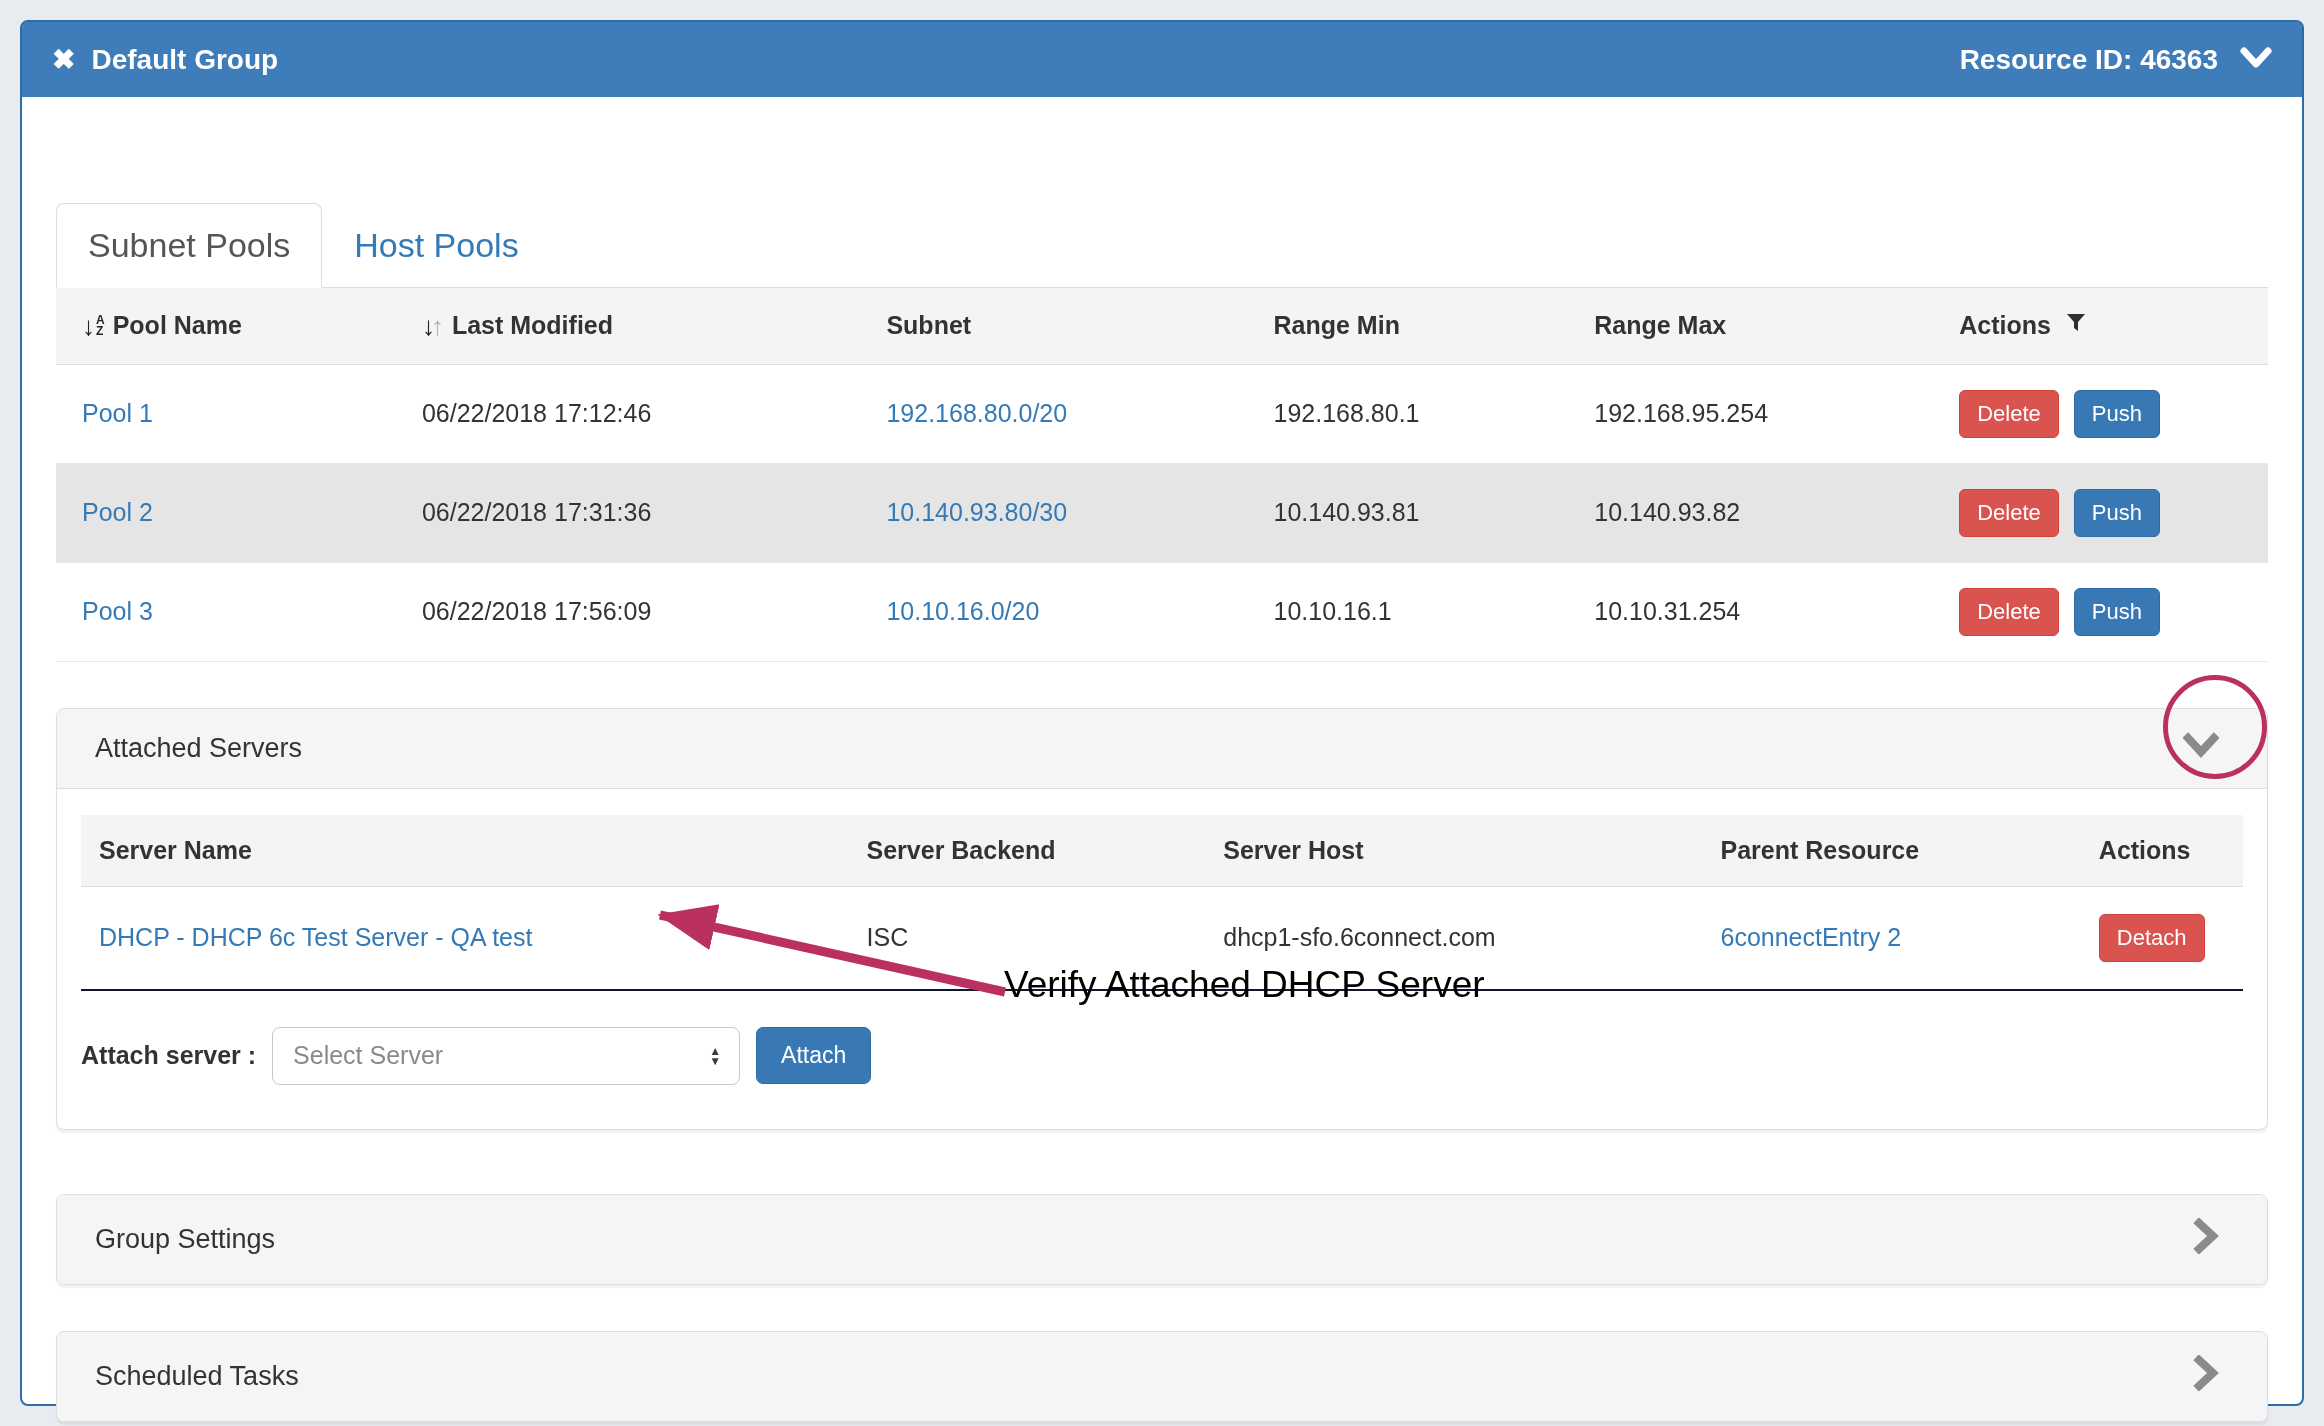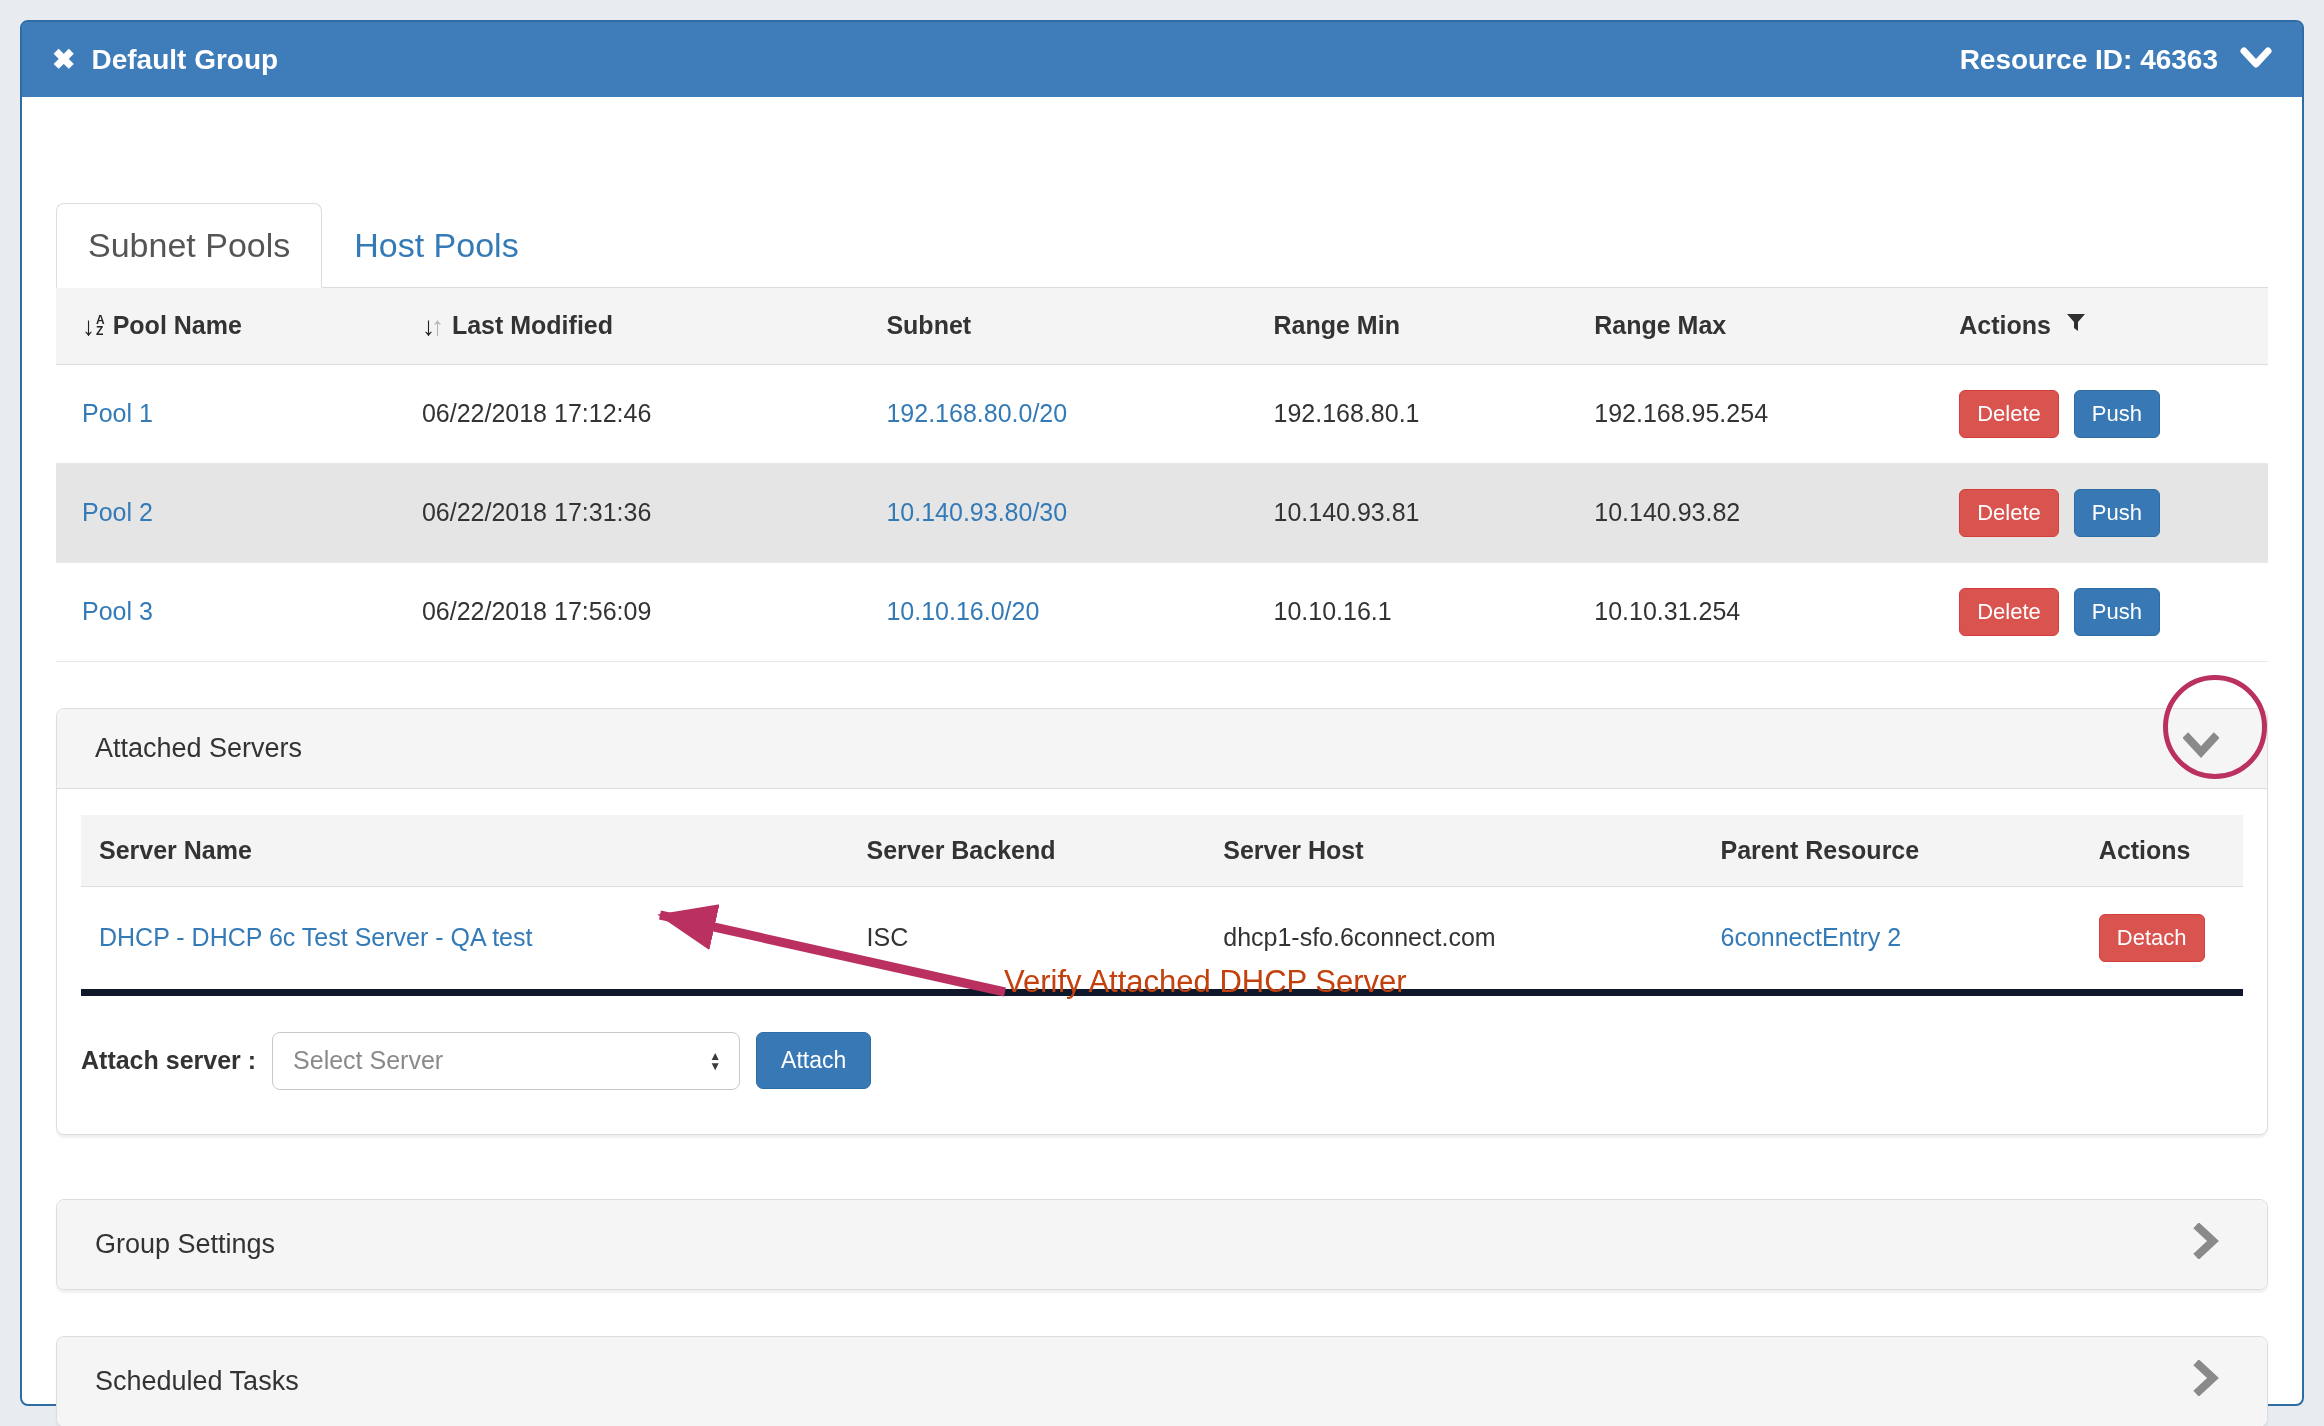--- a/index.html
+++ b/index.html
@@ -103,21 +103,21 @@
   .panel-open-body { padding: 26px 24px 44px 24px; border-top: 1px solid #ddd; }
 
   table.inner { width: 100%; border-collapse: collapse; }
   table.inner th {
     background: #f4f4f4; text-align: left;
     font-size: 25px; font-weight: bold; color: #333;
     padding: 21px 18px; border-bottom: 1px solid #ddd;
   }
   table.inner td {
     font-size: 25px; color: #333;
-    padding: 27px 18px; border-bottom: 7px solid #0f172a; margin-top: 12px;
+    padding: 27px 18px; border-bottom: 2px solid #0f172a; margin-top: 12px;
   }
 
   .attach-row { display: flex; align-items: center; margin-top: 36px; gap: 16px; }
   .attach-label { font-size: 25px; font-weight: bold; }
   .select {
     width: 468px; height: 58px;
     border: 1px solid #c8c8c8; border-radius: 8px; background: #fff;
     display: flex; align-items: center; justify-content: space-between;
     padding: 0 18px 0 20px; cursor: pointer;
   }
@@ -128,21 +128,21 @@
 
   
   .overlay { position: absolute; left: 0; top: 0; width: 100%; height: 100%; pointer-events: none; }
   .anno-circle {
     position: absolute; left: 2163px; top: 675px; width: 104px; height: 104px;
     border: 5px solid #ba3061; border-radius: 50%;
   }
   .anno-arrow { position: absolute; left: 590px; top: 880px; }
   .anno-text {
     position: absolute; left: 1004px; top: 964px;
-    font-size: 31px; color: #c2410c; white-space: nowrap;
+    font-size: 37px; color: #000000; white-space: nowrap;
   }
 </style>
 </head>
 <body>
 
 <div class="page">
   <div class="card">
 
     <div class="card-header">
       <div class="left">

